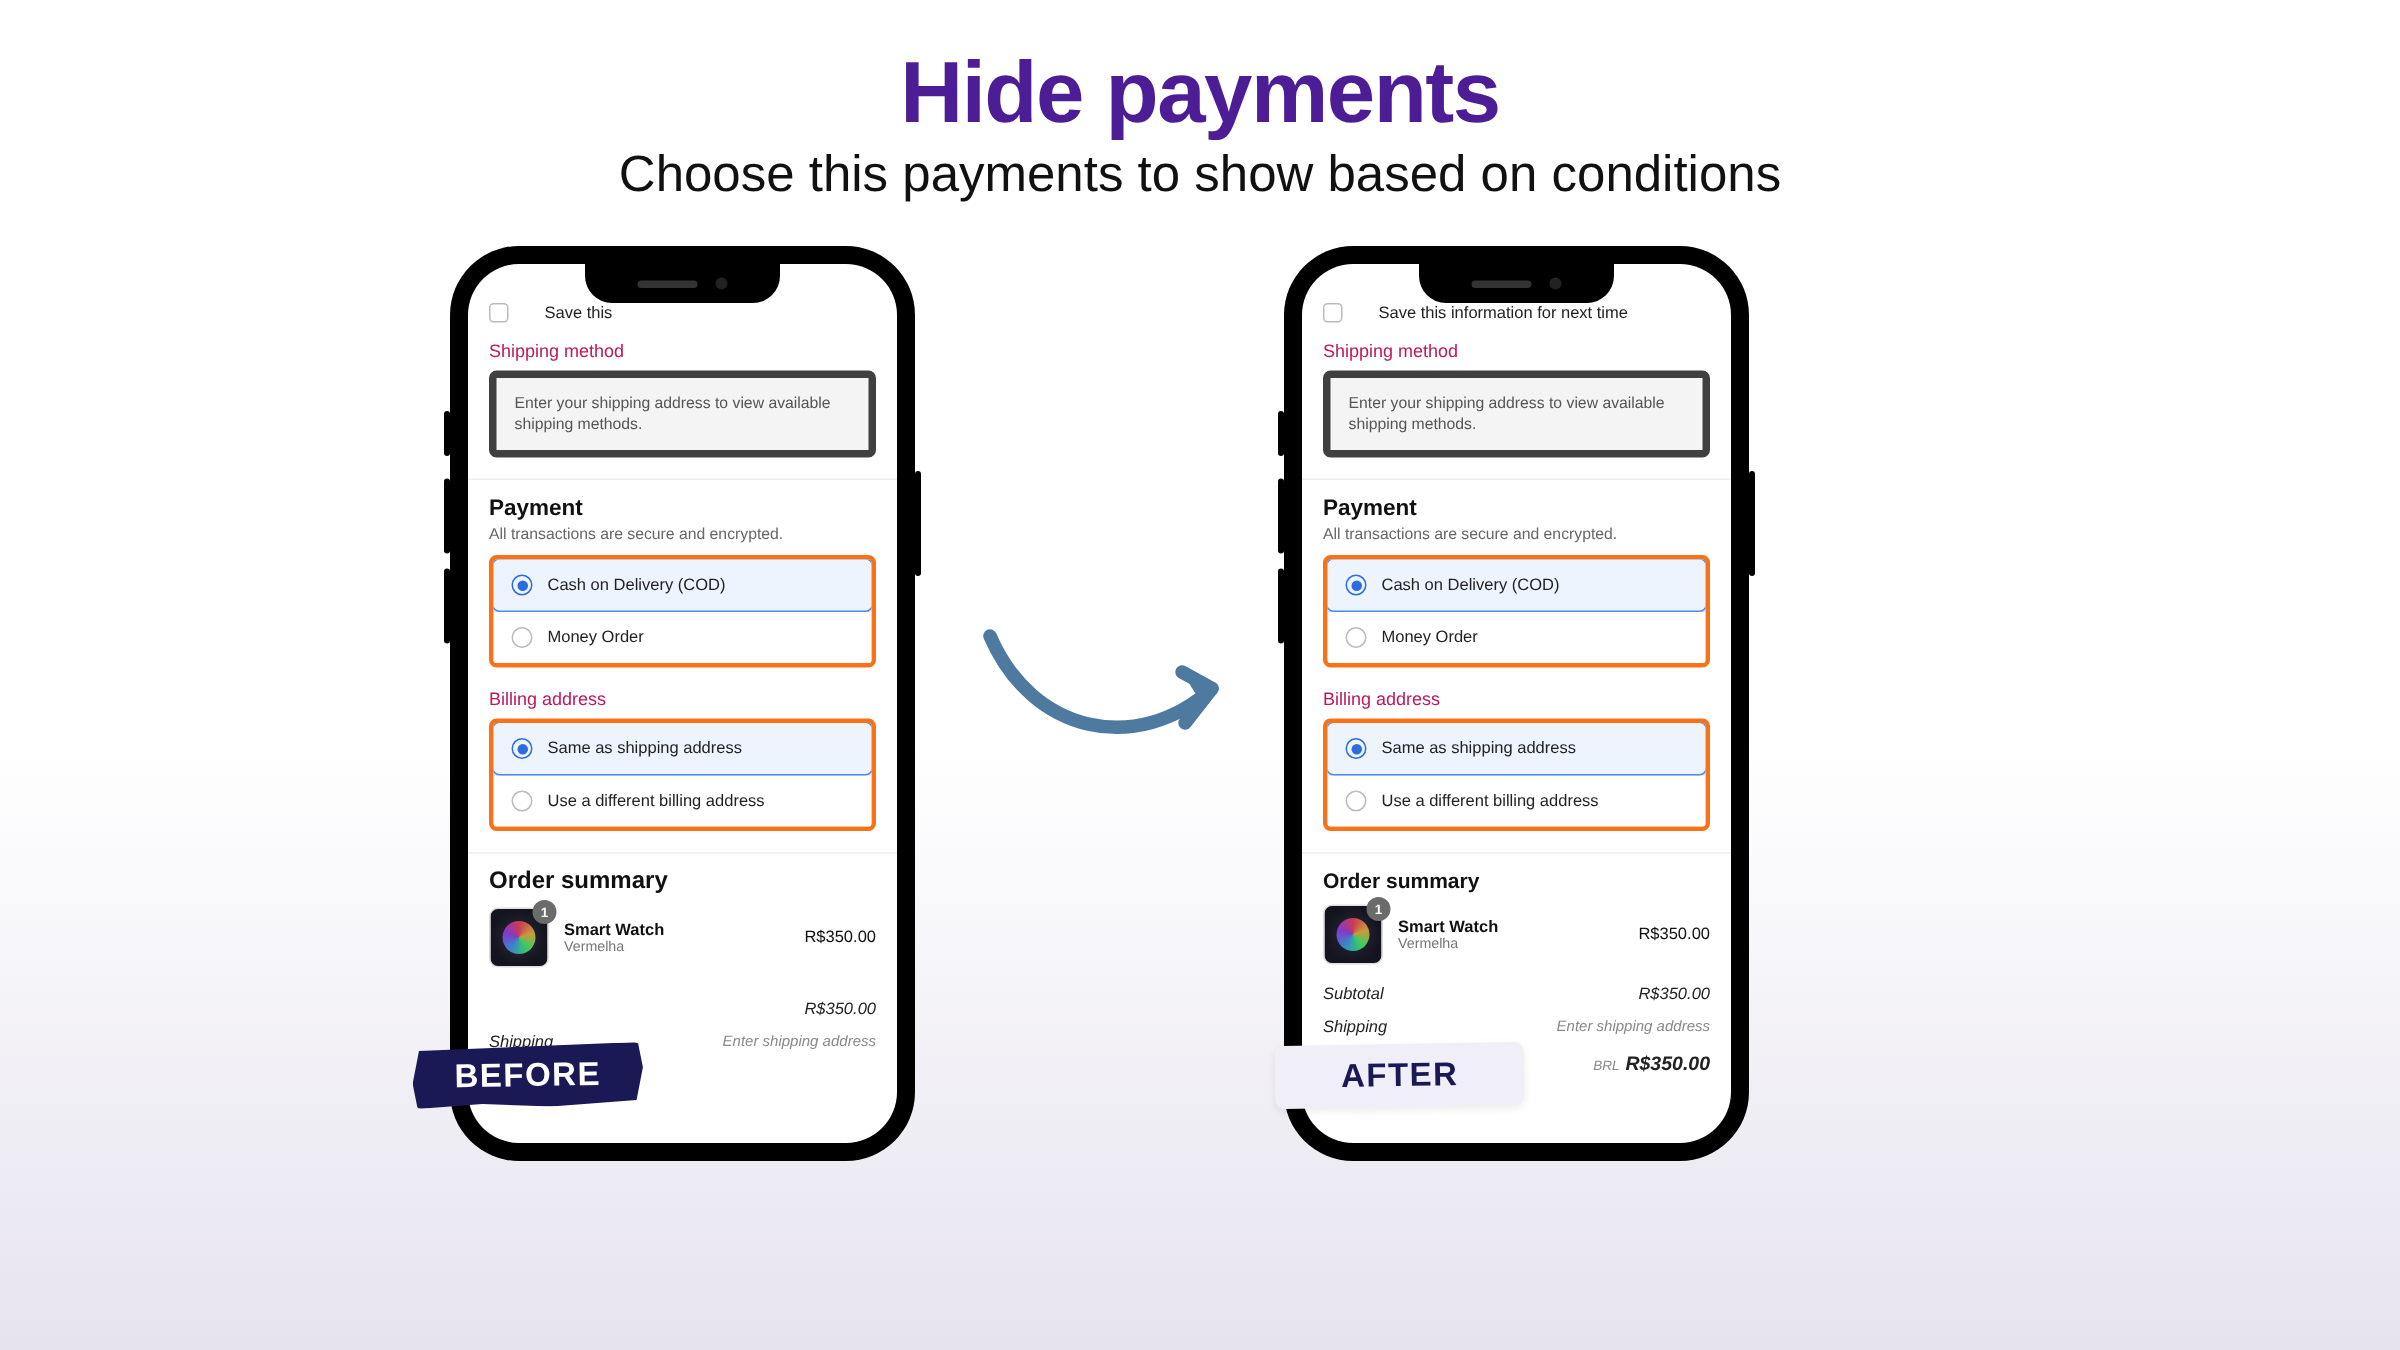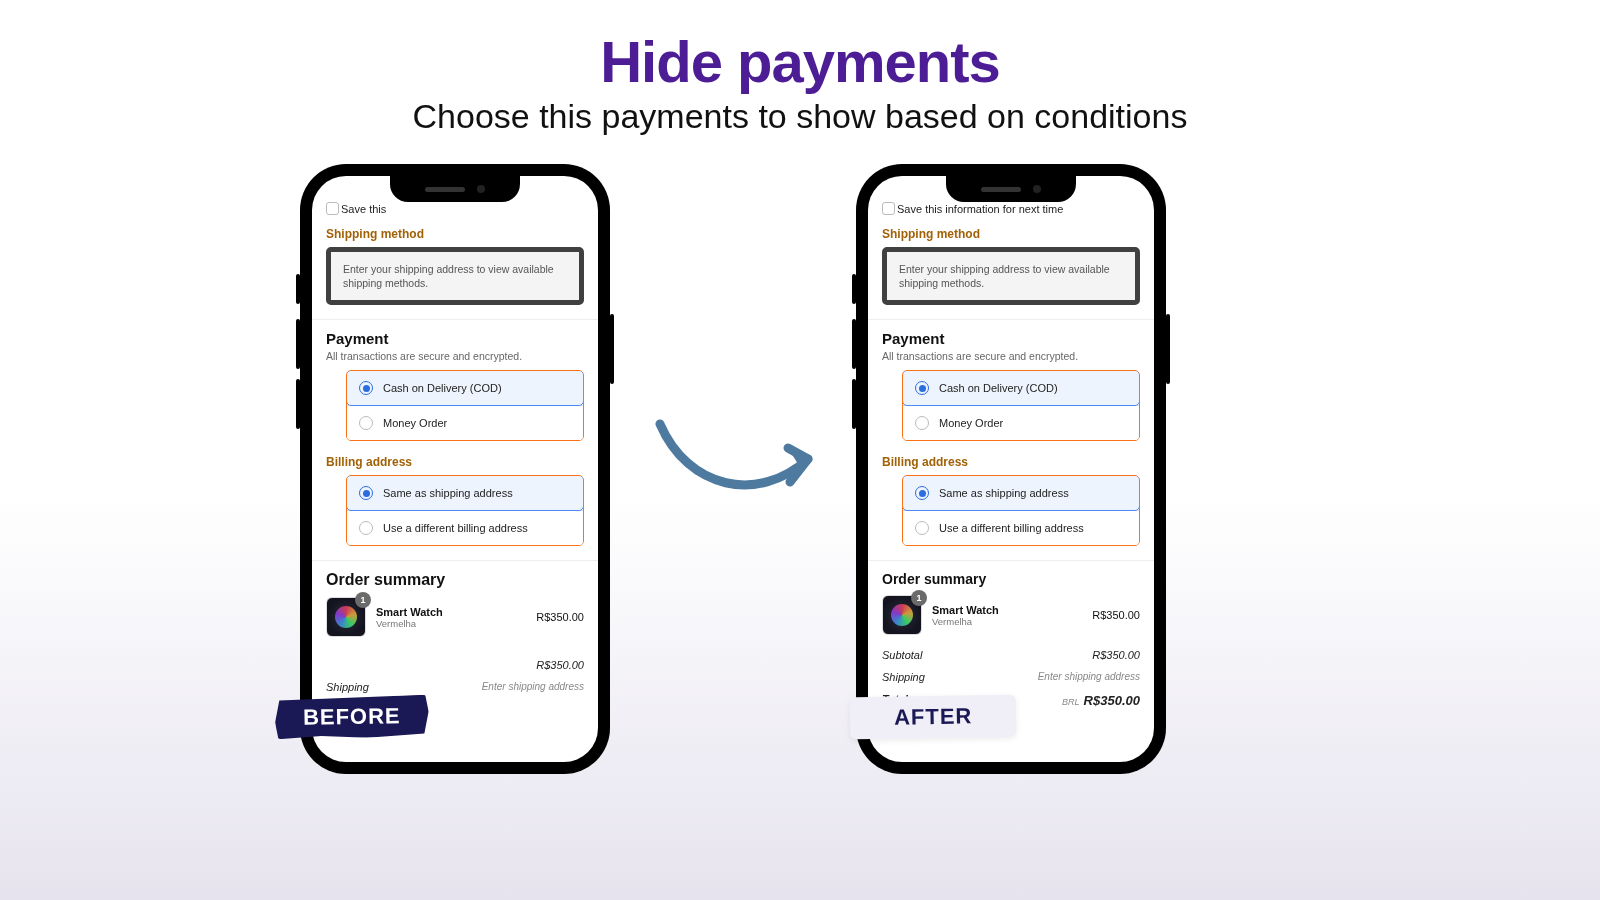--- a/index.html
+++ b/index.html
@@ -70,34 +70,34 @@
   .sb-l3 { left:-4px; top:215px; width:4px; height:50px; }
   .sb-r  { right:-4px; top:150px; width:4px; height:70px; }
 
   .content {
     position:absolute; inset:0;
     padding: 18px 14px 0 14px;
     font-size: 11px;
     color:#222;
     overflow:hidden;
   }
-  .save-row { display:flex; align-items:center; gap:2px; margin-bottom:12px; padding-top:8px;}
+  .save-row { display:flex; align-items:center; gap:24px; margin-bottom:12px; padding-top:8px;}
   .chk {
     width:13px;height:13px;border:1px solid #bbb;border-radius:3px;flex:none;
   }
-  .section-title { font-weight:700; font-size:12px; margin:8px 0 6px; color:#a16207;}
+  .section-title { font-weight:400; font-size:12px; margin:8px 0 6px; color:#be185d;}
   .ship-box {
     background:#f4f4f4;border:5px solid #404040;border-radius:5px;
     padding:10px 12px;color:#555;font-size:10.5px;line-height:1.35;
     margin-bottom:14px;
   }
   .divider { height:1px;background:#eee;margin:6px -14px 10px; }
   .pay-title { font-size:15px;font-weight:700;color:#111; }
   .pay-sub { font-size:10.5px;color:#666;margin:3px 0 8px; }
-  .opt-group { border:1px solid #f97316;border-radius:5px;overflow:hidden;margin-bottom:14px;margin-left:20px; }
+  .opt-group { border:3px solid #f97316;border-radius:5px;overflow:hidden;margin-bottom:14px; }
   .opt {
     display:flex;align-items:center;gap:10px;
     padding:10px 12px;border-top:1px solid #ddd;background:#fff;
     font-size:11px;color:#222;
   }
   .opt:first-child { border-top:none; }
   .opt.sel { background:#eef4fd;border:1px solid #4a8af4;margin:-1px;position:relative;z-index:1;border-radius:5px; }
   .radio {
     width:14px;height:14px;border:1.5px solid #bbb;border-radius:50%;flex:none;
     display:flex;align-items:center;justify-content:center;

